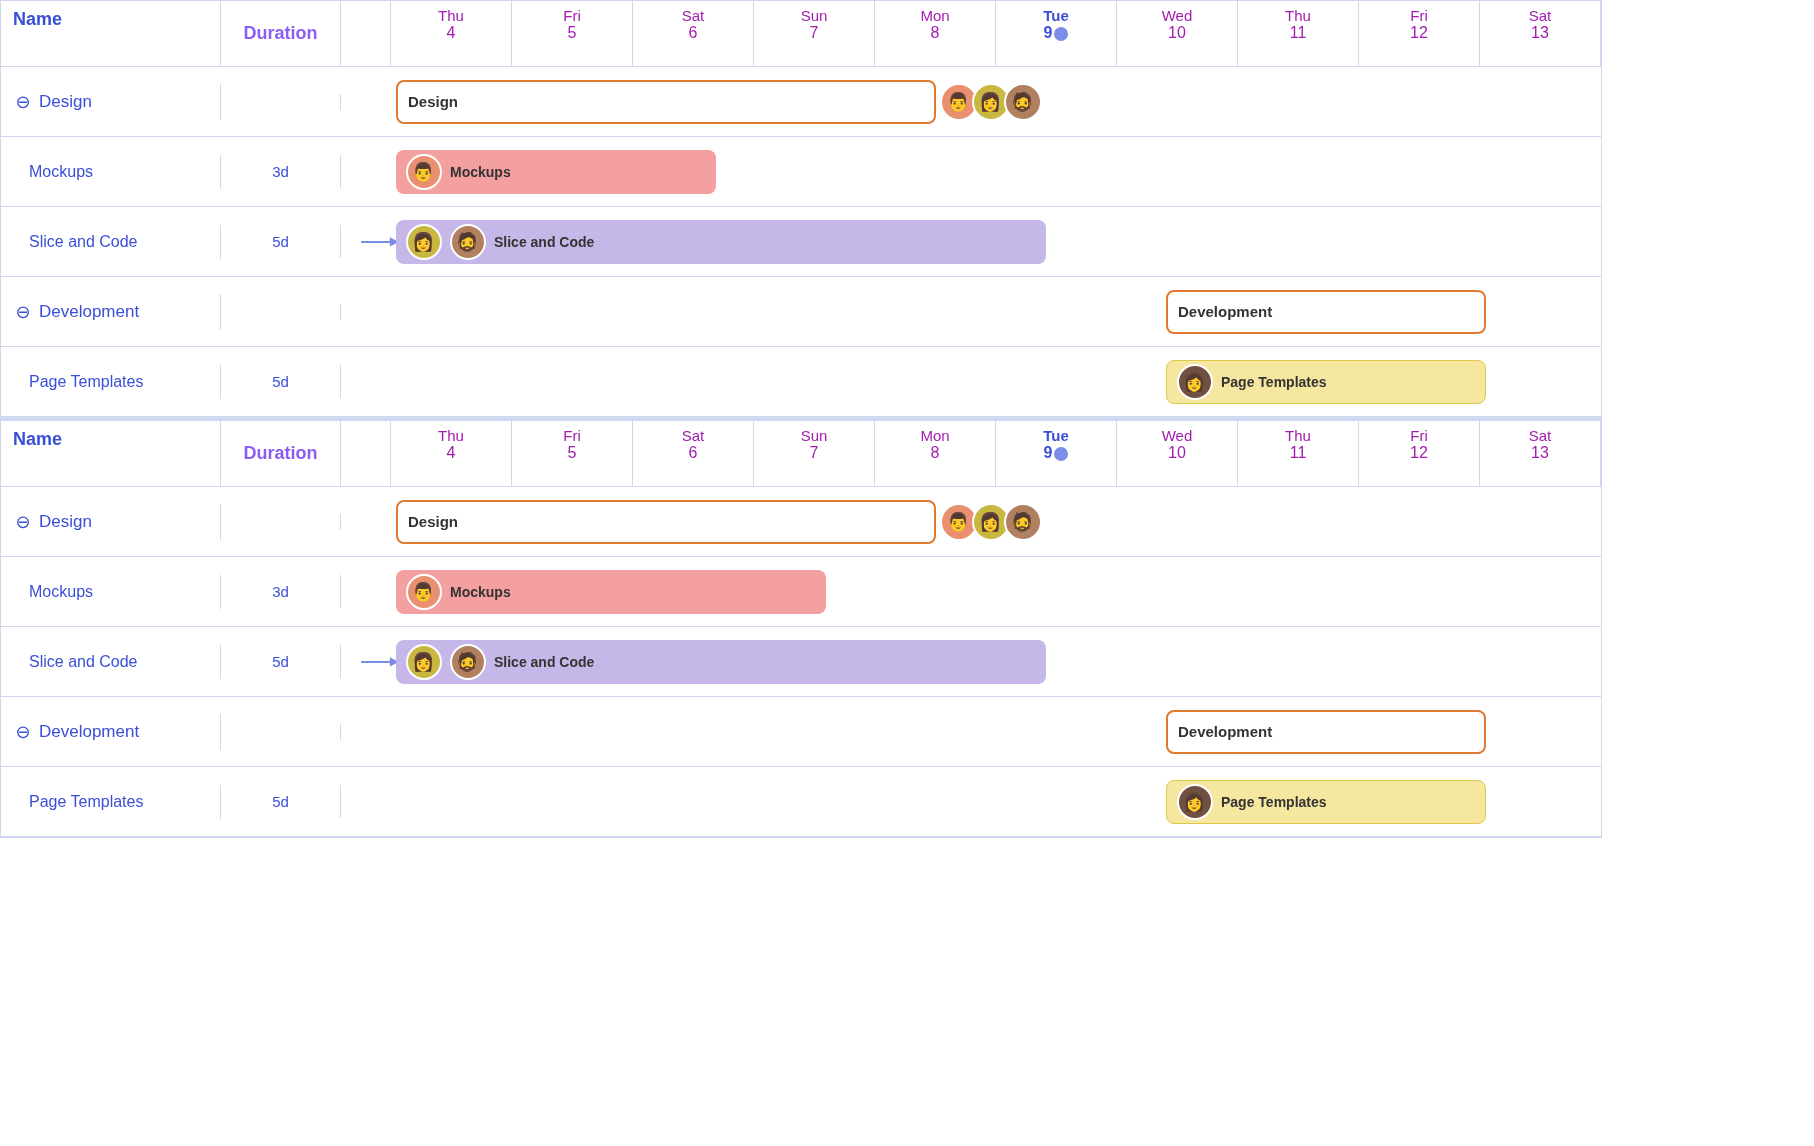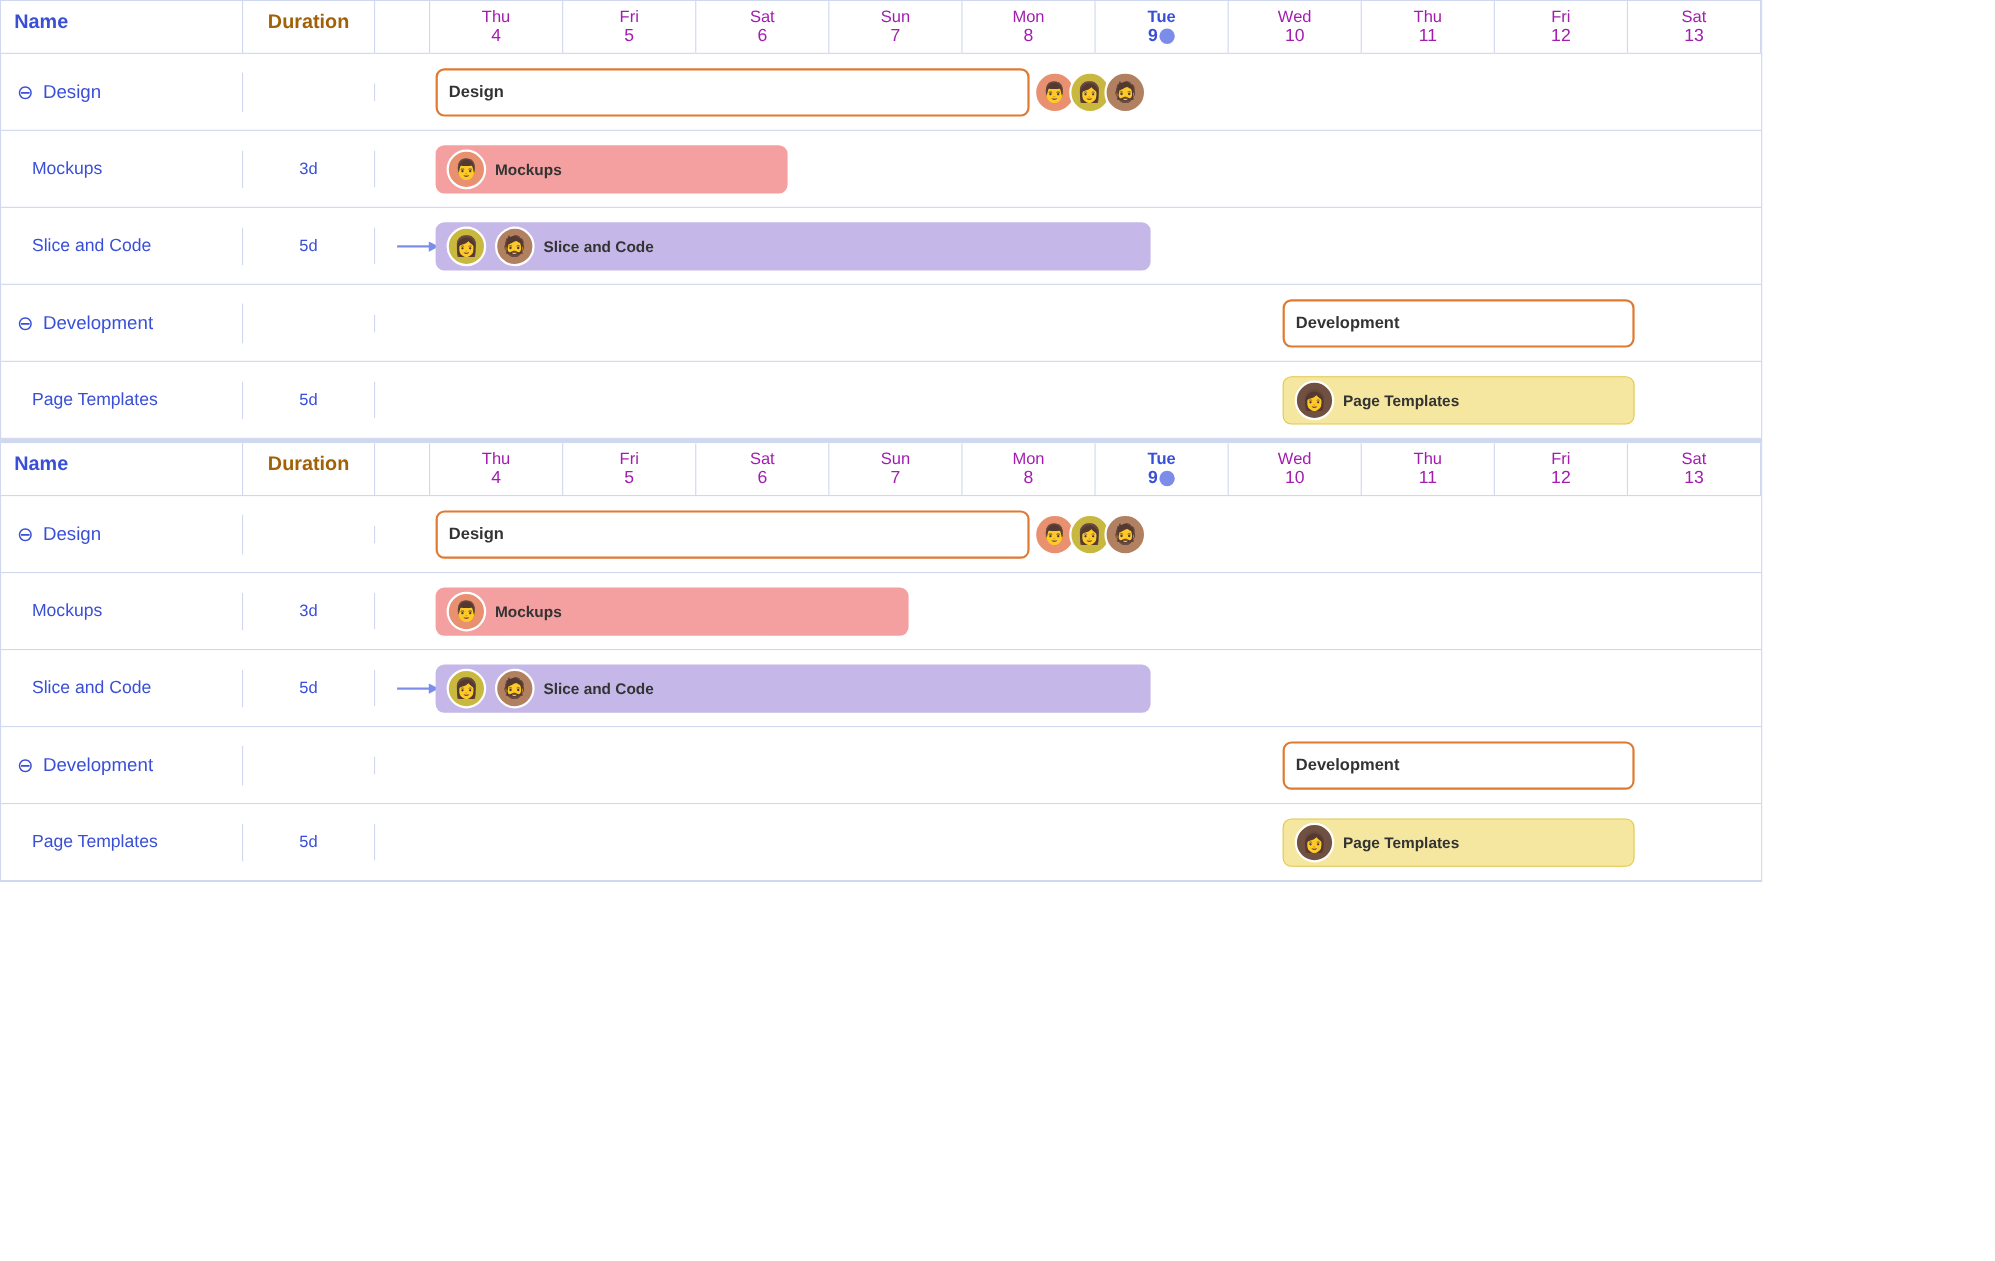--- a/index.html
+++ b/index.html
@@ -33,24 +33,24 @@
       padding: 8px 12px;
       font-weight: 600;
       font-size: 18px;
       color: #3a4fd7;
       border-right: 1px solid #d0d8f0;
     }
 
     .col-duration {
       width: 120px;
       min-width: 120px;
-      padding: 8px 12px;
+      padding: 22px 12px;
       font-weight: 600;
       font-size: 18px;
-      color: #a16207;
+      color: #8b5cf6;
       border-right: 1px solid #d0d8f0;
       text-align: center;
     }
 
     .col-partial {
       width: 50px;
       min-width: 50px;
       border-right: 1px solid #d0d8f0;
     }
 

